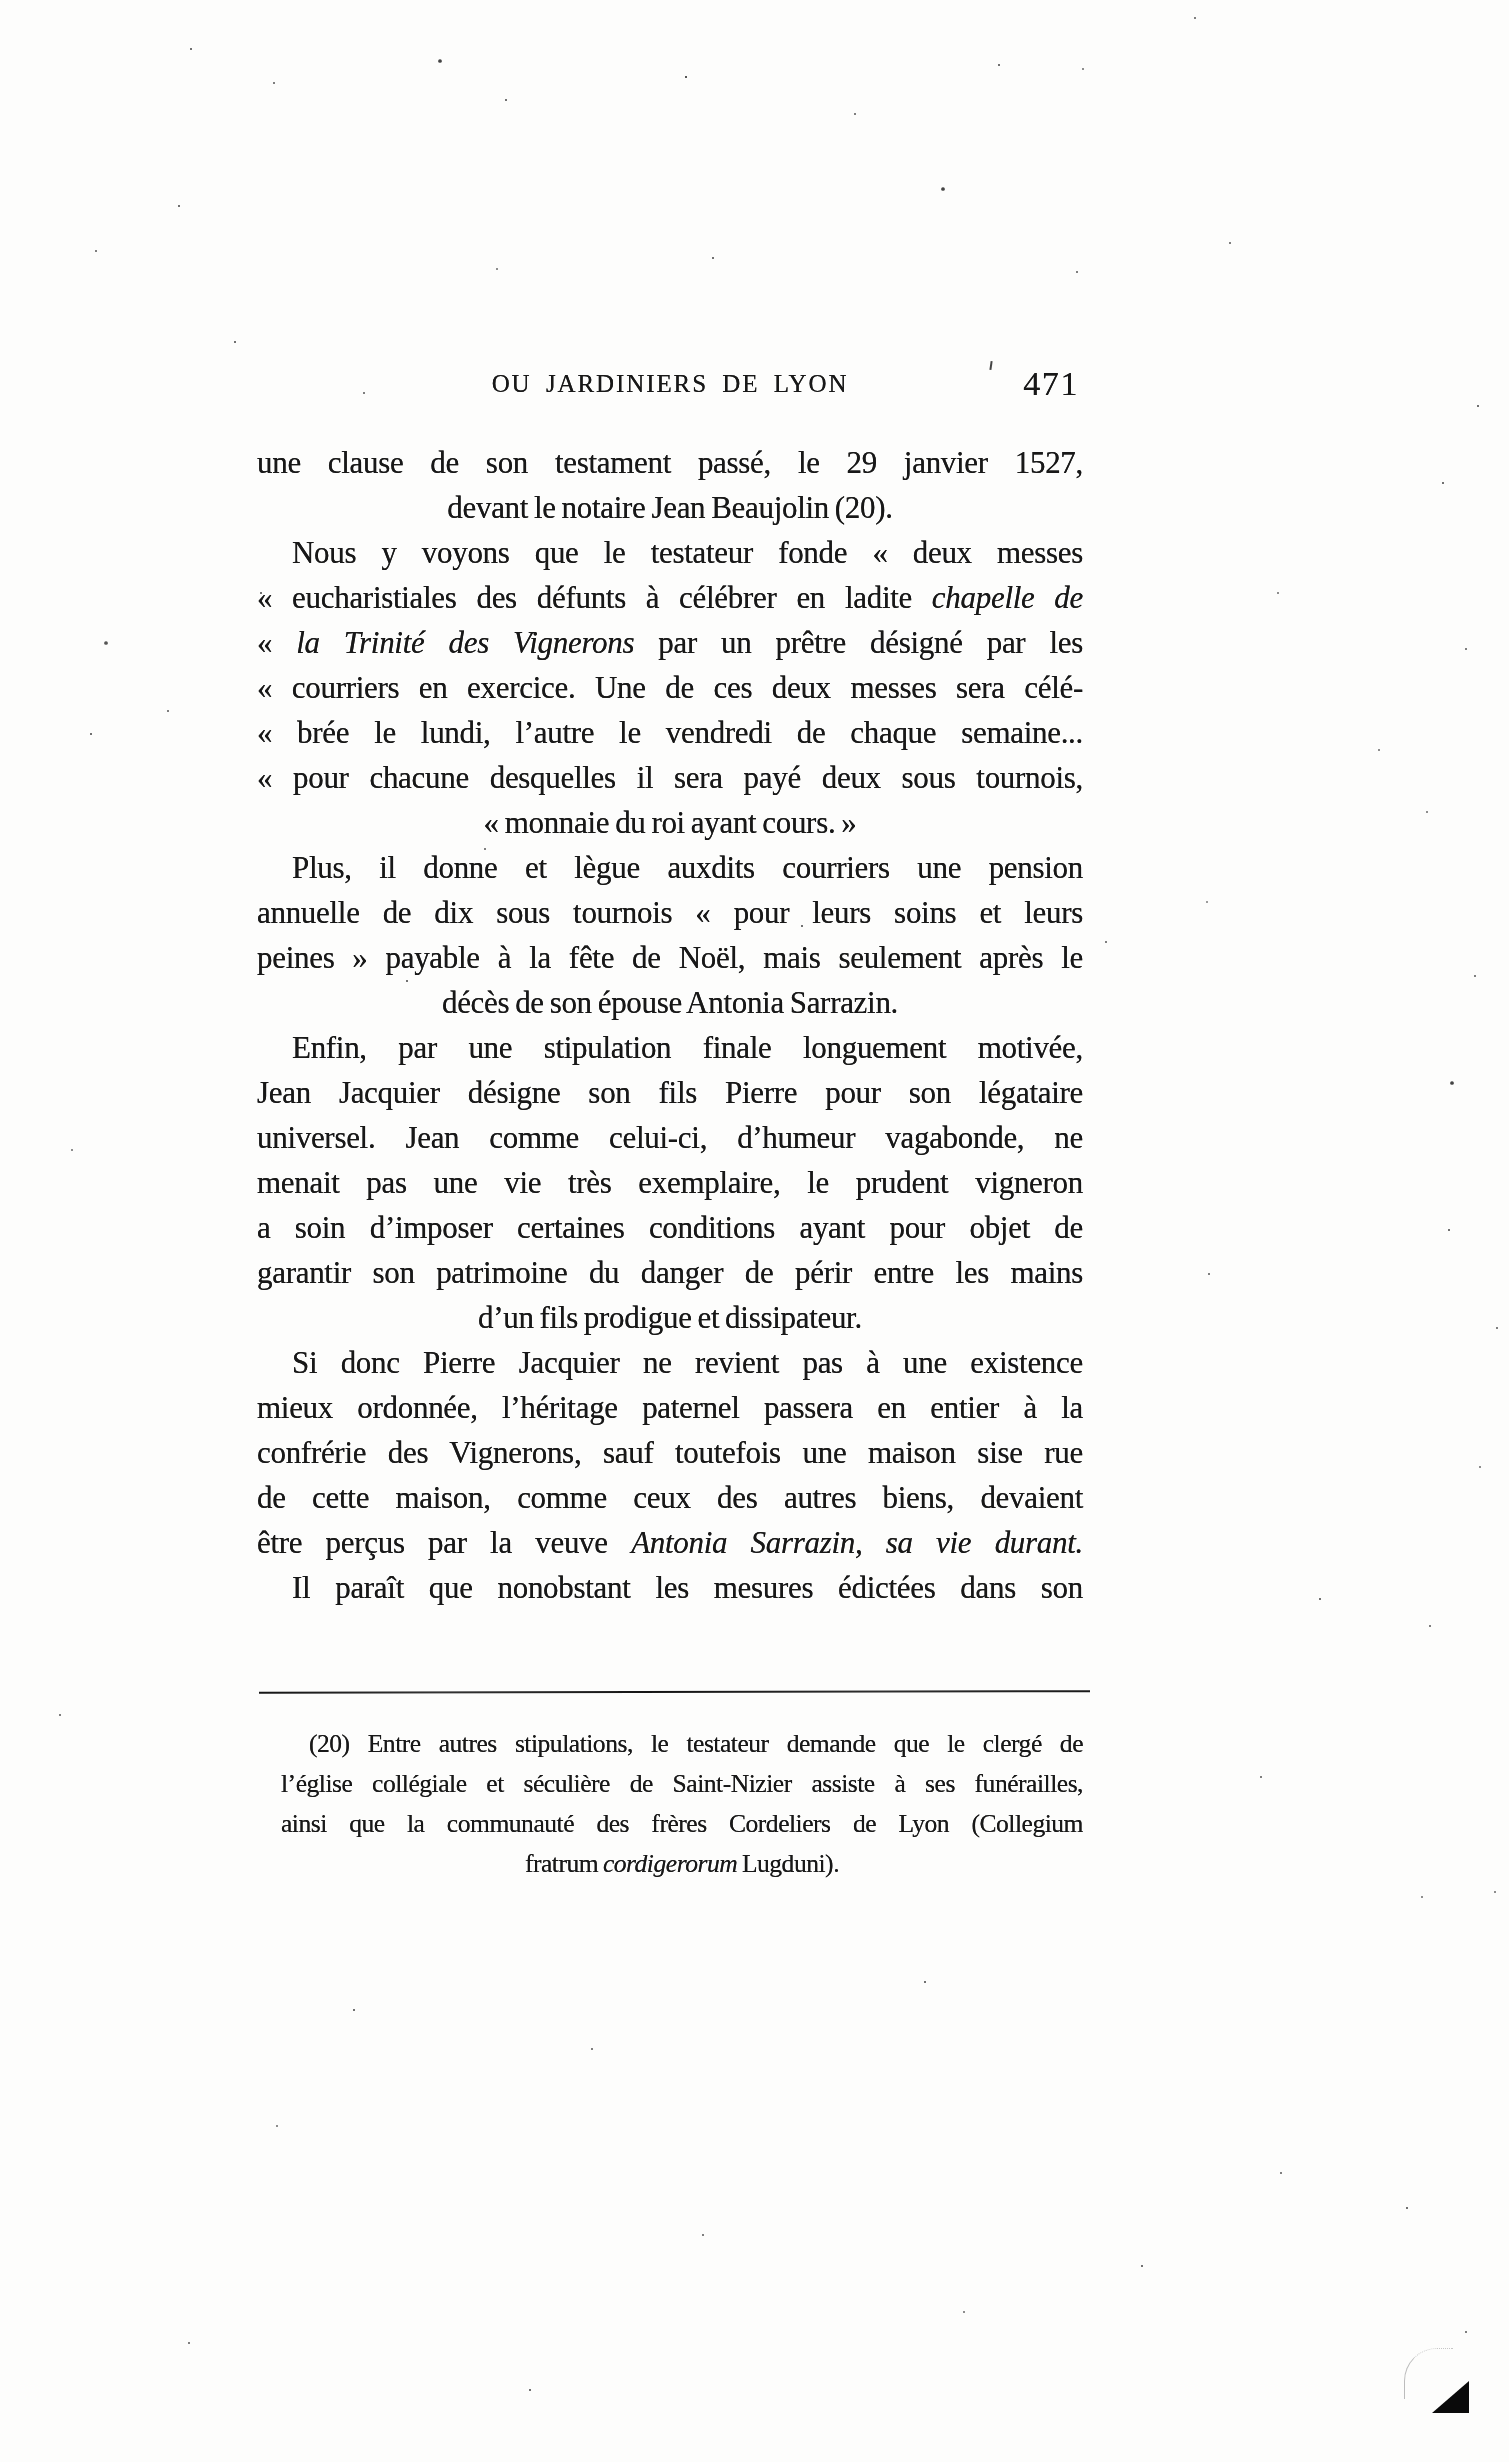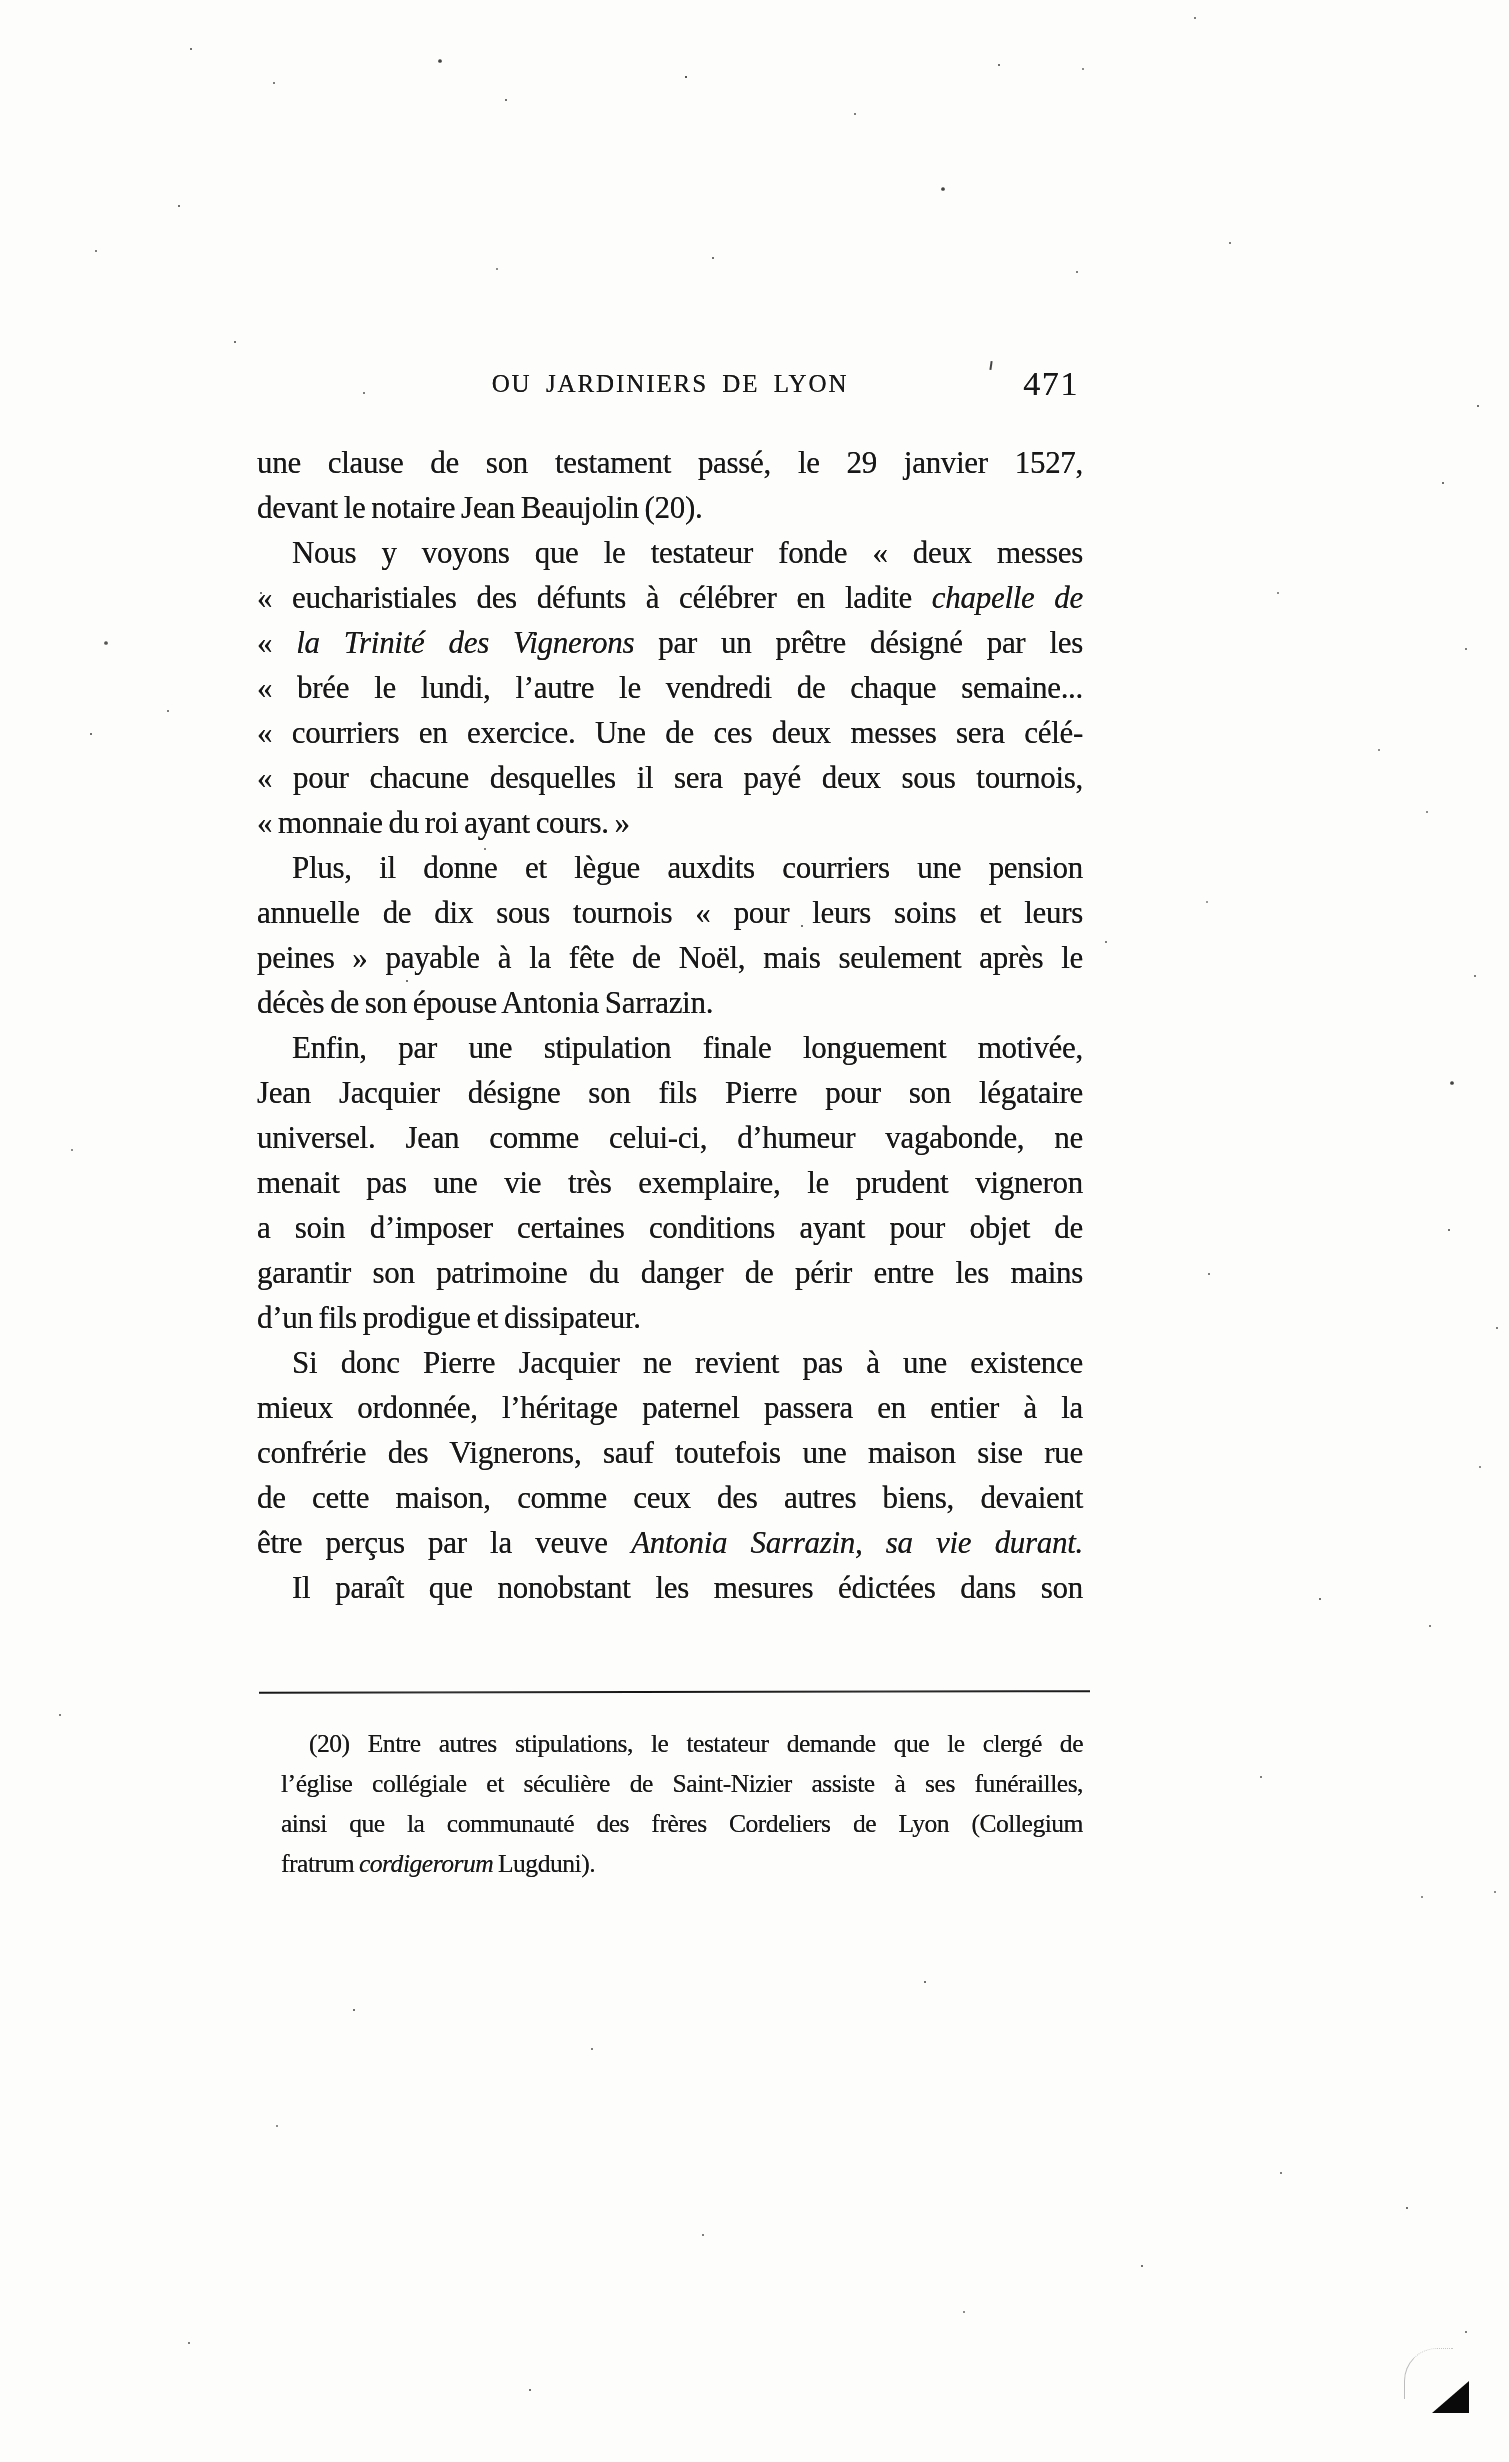--- a/index.html
+++ b/index.html
@@ -46,21 +46,21 @@
     position: absolute;
     top: 440px;
     left: 257px;
     width: 826px;
     font-size: 31px;
     line-height: 45px;
     letter-spacing: -0.3px;
     word-spacing: -1.6px;
     text-shadow: 0 0 0.5px rgba(10,10,10,0.85);
   }
-  .line { min-height: 45px; text-align: left; }
+  .line { min-height: 45px; text-align: center; }
   .line.just { text-align: justify; text-align-last: justify; }
   .body-text .line.ind { text-indent: 35px; }
   .line i { font-style: italic; }
   
   .footnote-rule {
     position: absolute;
     top: 1691px;
     left: 259px;
     width: 831px;
     height: 1.9px;
@@ -143,22 +143,22 @@
     <span class="head-title">OU JARDINIERS DE LYON</span>
     <span class="page-num">471</span>
   </header>
 
   <main class="body-text" id="body-lines">
       <div class="line just"><span>une clause de son testament passé, le 29 janvier 1527,</span></div>
       <div class="line"><span>devant le notaire Jean Beaujolin (20).</span></div>
       <div class="line just ind"><span>Nous y voyons que le testateur fonde « deux messes</span></div>
       <div class="line just"><span>« eucharistiales des défunts à célébrer en ladite </span><i>chapelle de</i></div>
       <div class="line just"><span>« </span><i>la Trinité des Vignerons</i><span> par un prêtre désigné par les</span></div>
+      <div class="line just"><span>« courriers en exercice. Une de ces deux messes sera célé-</span></div>
       <div class="line just"><span>« brée le lundi, l’autre le vendredi de chaque semaine...</span></div>
-      <div class="line just"><span>« courriers en exercice. Une de ces deux messes sera célé-</span></div>
       <div class="line just"><span>« pour chacune desquelles il sera payé deux sous tournois,</span></div>
       <div class="line"><span>« monnaie du roi ayant cours. »</span></div>
       <div class="line just ind"><span>Plus, il donne et lègue auxdits courriers une pension</span></div>
       <div class="line just"><span>annuelle de dix sous tournois « pour leurs soins et leurs</span></div>
       <div class="line just"><span>peines » payable à la fête de Noël, mais seulement après le</span></div>
       <div class="line"><span>décès de son épouse Antonia Sarrazin.</span></div>
       <div class="line just ind"><span>Enfin, par une stipulation finale longuement motivée,</span></div>
       <div class="line just"><span>Jean Jacquier désigne son fils Pierre pour son légataire</span></div>
       <div class="line just"><span>universel. Jean comme celui-ci, d’humeur vagabonde, ne</span></div>
       <div class="line just"><span>menait pas une vie très exemplaire, le prudent vigneron</span></div>

